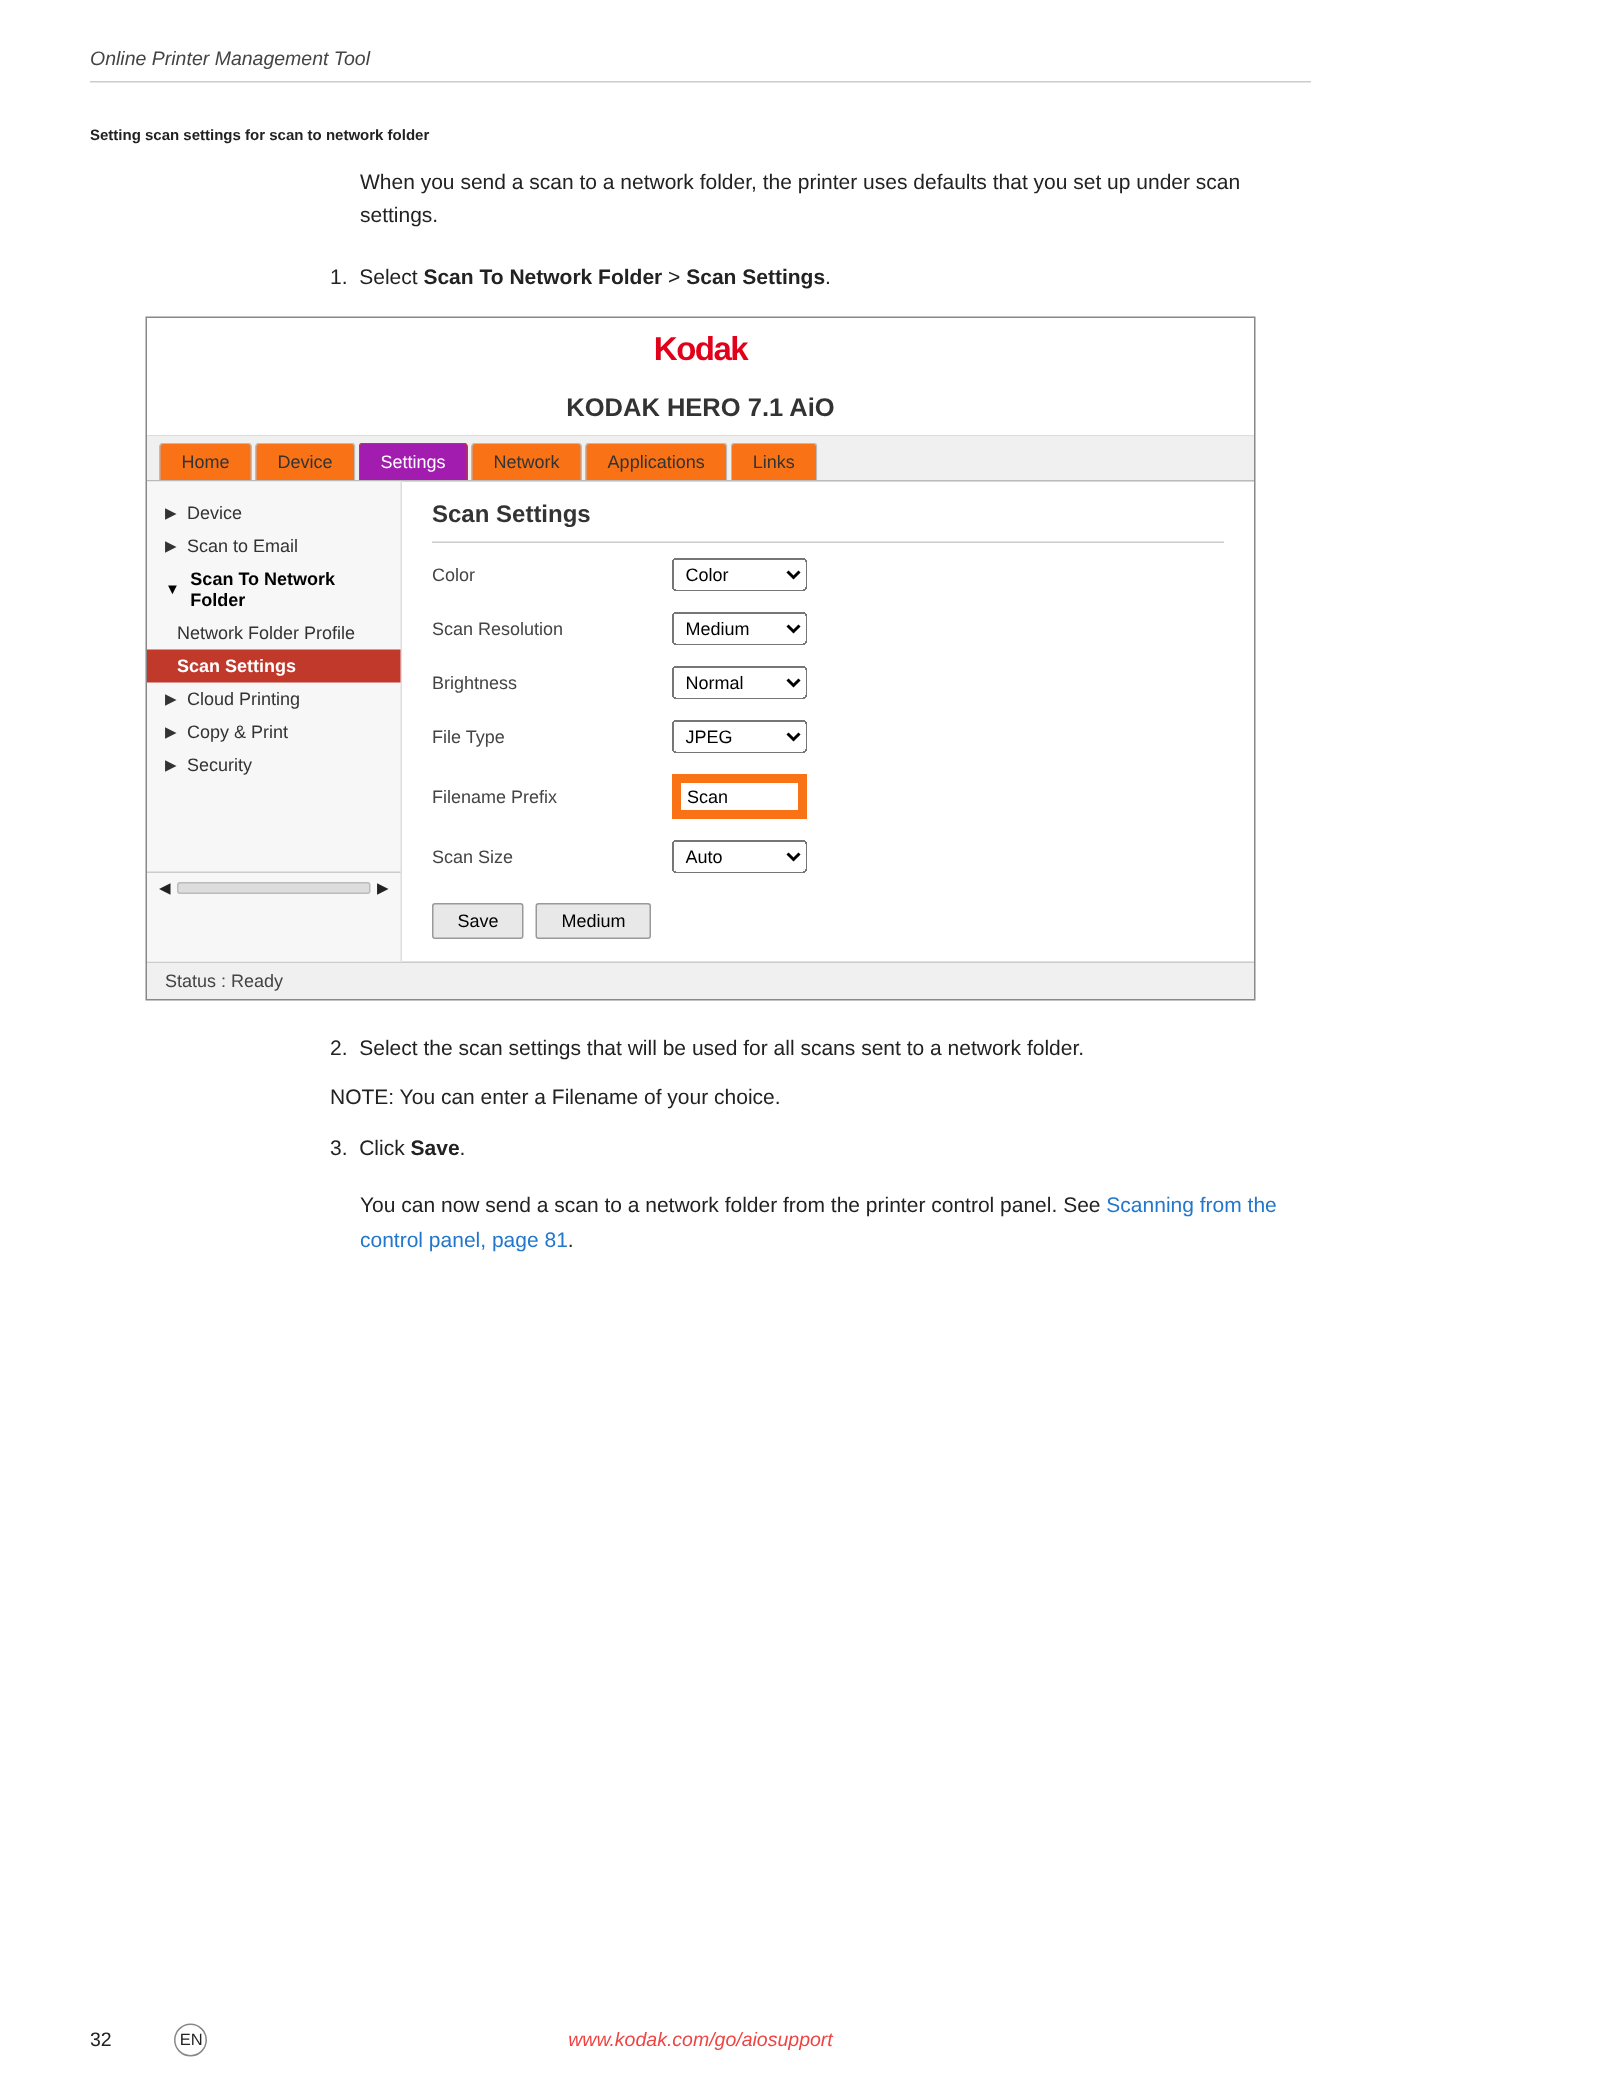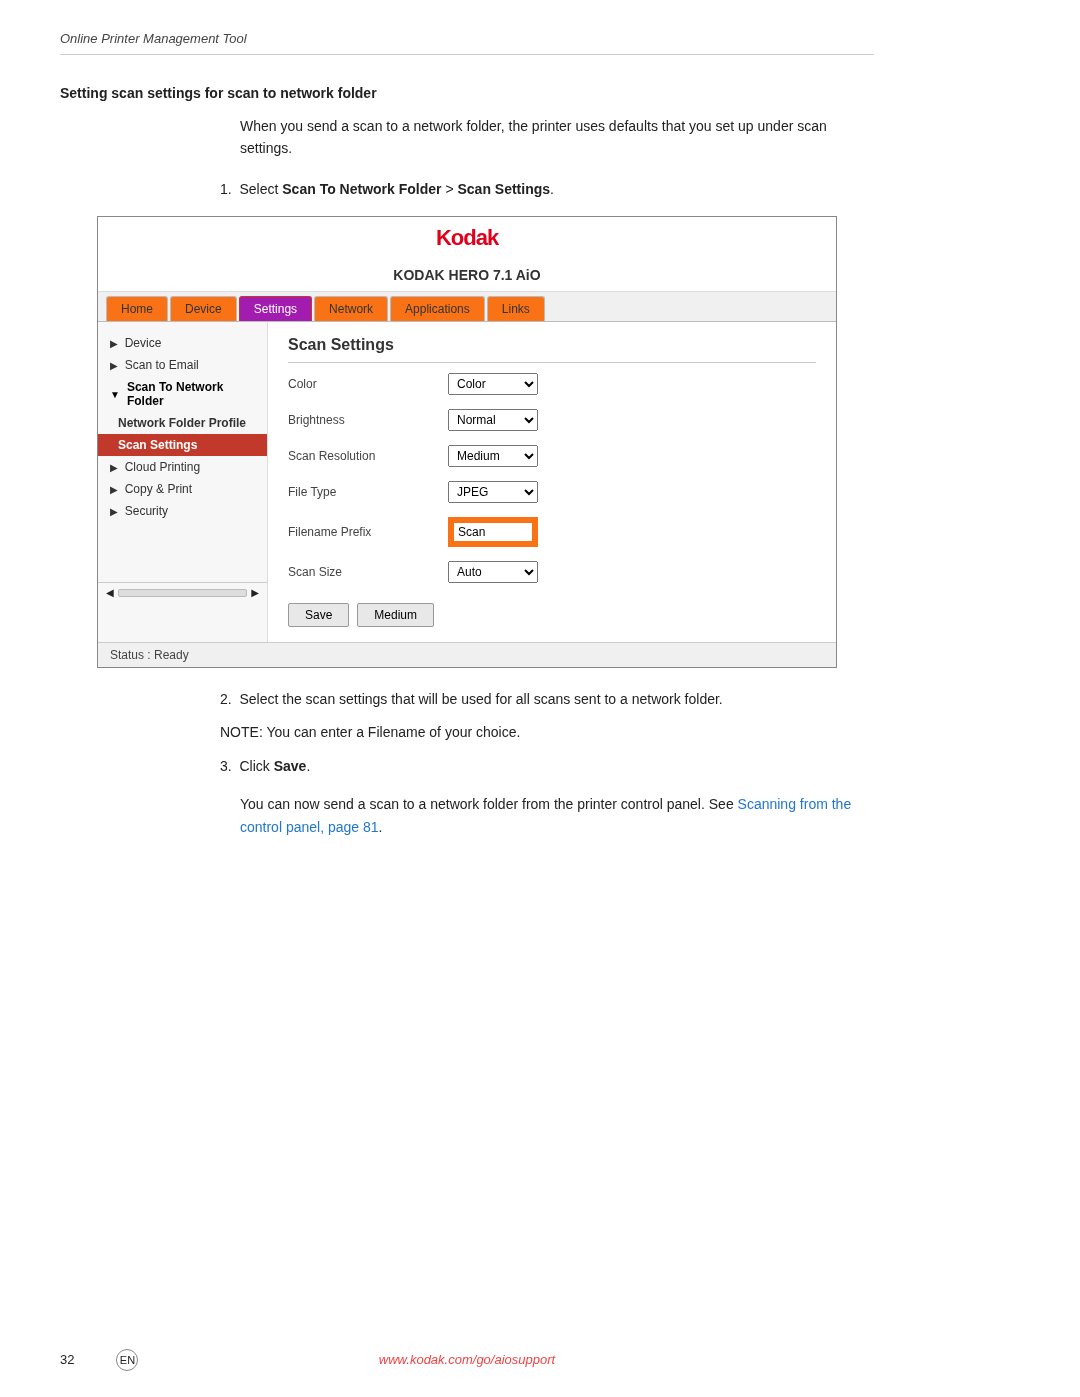--- a/index.html
+++ b/index.html
@@ -30,21 +30,21 @@
     }
     .page-header span {
       font-style: italic;
       font-size: 13px;
       color: #444;
     }
 
     
     .section-heading {
       font-weight: bold;
-      font-size: 14px;
+      font-size: 10px;
       margin-bottom: 14px;
     }
 
     
     .instruction-block {
       margin-left: 180px;
       margin-bottom: 18px;
       font-size: 14px;
       line-height: 1.6;
       color: #222;
@@ -81,21 +81,21 @@
       flex-direction: column;
     }
     .kodak-logo {
       font-size: 22px;
       font-weight: bold;
       color: #e2001a;
       font-family: Arial, sans-serif;
       letter-spacing: -1px;
     }
     .kodak-model {
-      font-size: 14px;
+      font-size: 17px;
       font-weight: bold;
       color: #333;
     }
 
     
     .nav-tabs {
       background: #f0f0f0;
       display: flex;
       padding: 4px 8px 0 8px;
       border-bottom: 1px solid #bbb;
@@ -131,21 +131,20 @@
       padding: 10px 0;
       font-size: 12px;
     }
     .sidebar-item {
       padding: 4px 10px 4px 12px;
       color: #333;
       cursor: pointer;
       display: flex;
       align-items: center;
       gap: 4px;
-      font-weight: bold;
     }
     .sidebar-item.parent {
       font-weight: normal;
     }
     .sidebar-item.active-section {
       font-weight: bold;
       color: #000;
     }
     .sidebar-item .arrow {
       font-size: 10px;
@@ -378,38 +377,38 @@
         <div class="form-row">
           <span class="form-label">Color</span>
           <select class="form-control">
             <option>Color</option>
             <option>Black &amp; White</option>
             <option>Grayscale</option>
           </select>
         </div>
 
         <div class="form-row">
+          <span class="form-label">Scan Resolution</span>
+          <select class="form-control">
+            <option>Low</option>
+            <option selected="">Medium</option>
+            <option>High</option>
+          </select>
+        </div>
+
+        <div class="form-row">
           <span class="form-label">Brightness</span>
           <select class="form-control">
             <option>Dark</option>
             <option selected="">Normal</option>
             <option>Light</option>
           </select>
         </div>
 
         <div class="form-row">
-          <span class="form-label">Scan Resolution</span>
-          <select class="form-control">
-            <option>Low</option>
-            <option selected="">Medium</option>
-            <option>High</option>
-          </select>
-        </div>
-
-        <div class="form-row">
           <span class="form-label">File Type</span>
           <select class="form-control">
             <option selected="">JPEG</option>
             <option>PDF</option>
             <option>TIFF</option>
           </select>
         </div>
 
         <div class="form-row">
           <span class="form-label">Filename Prefix</span>

